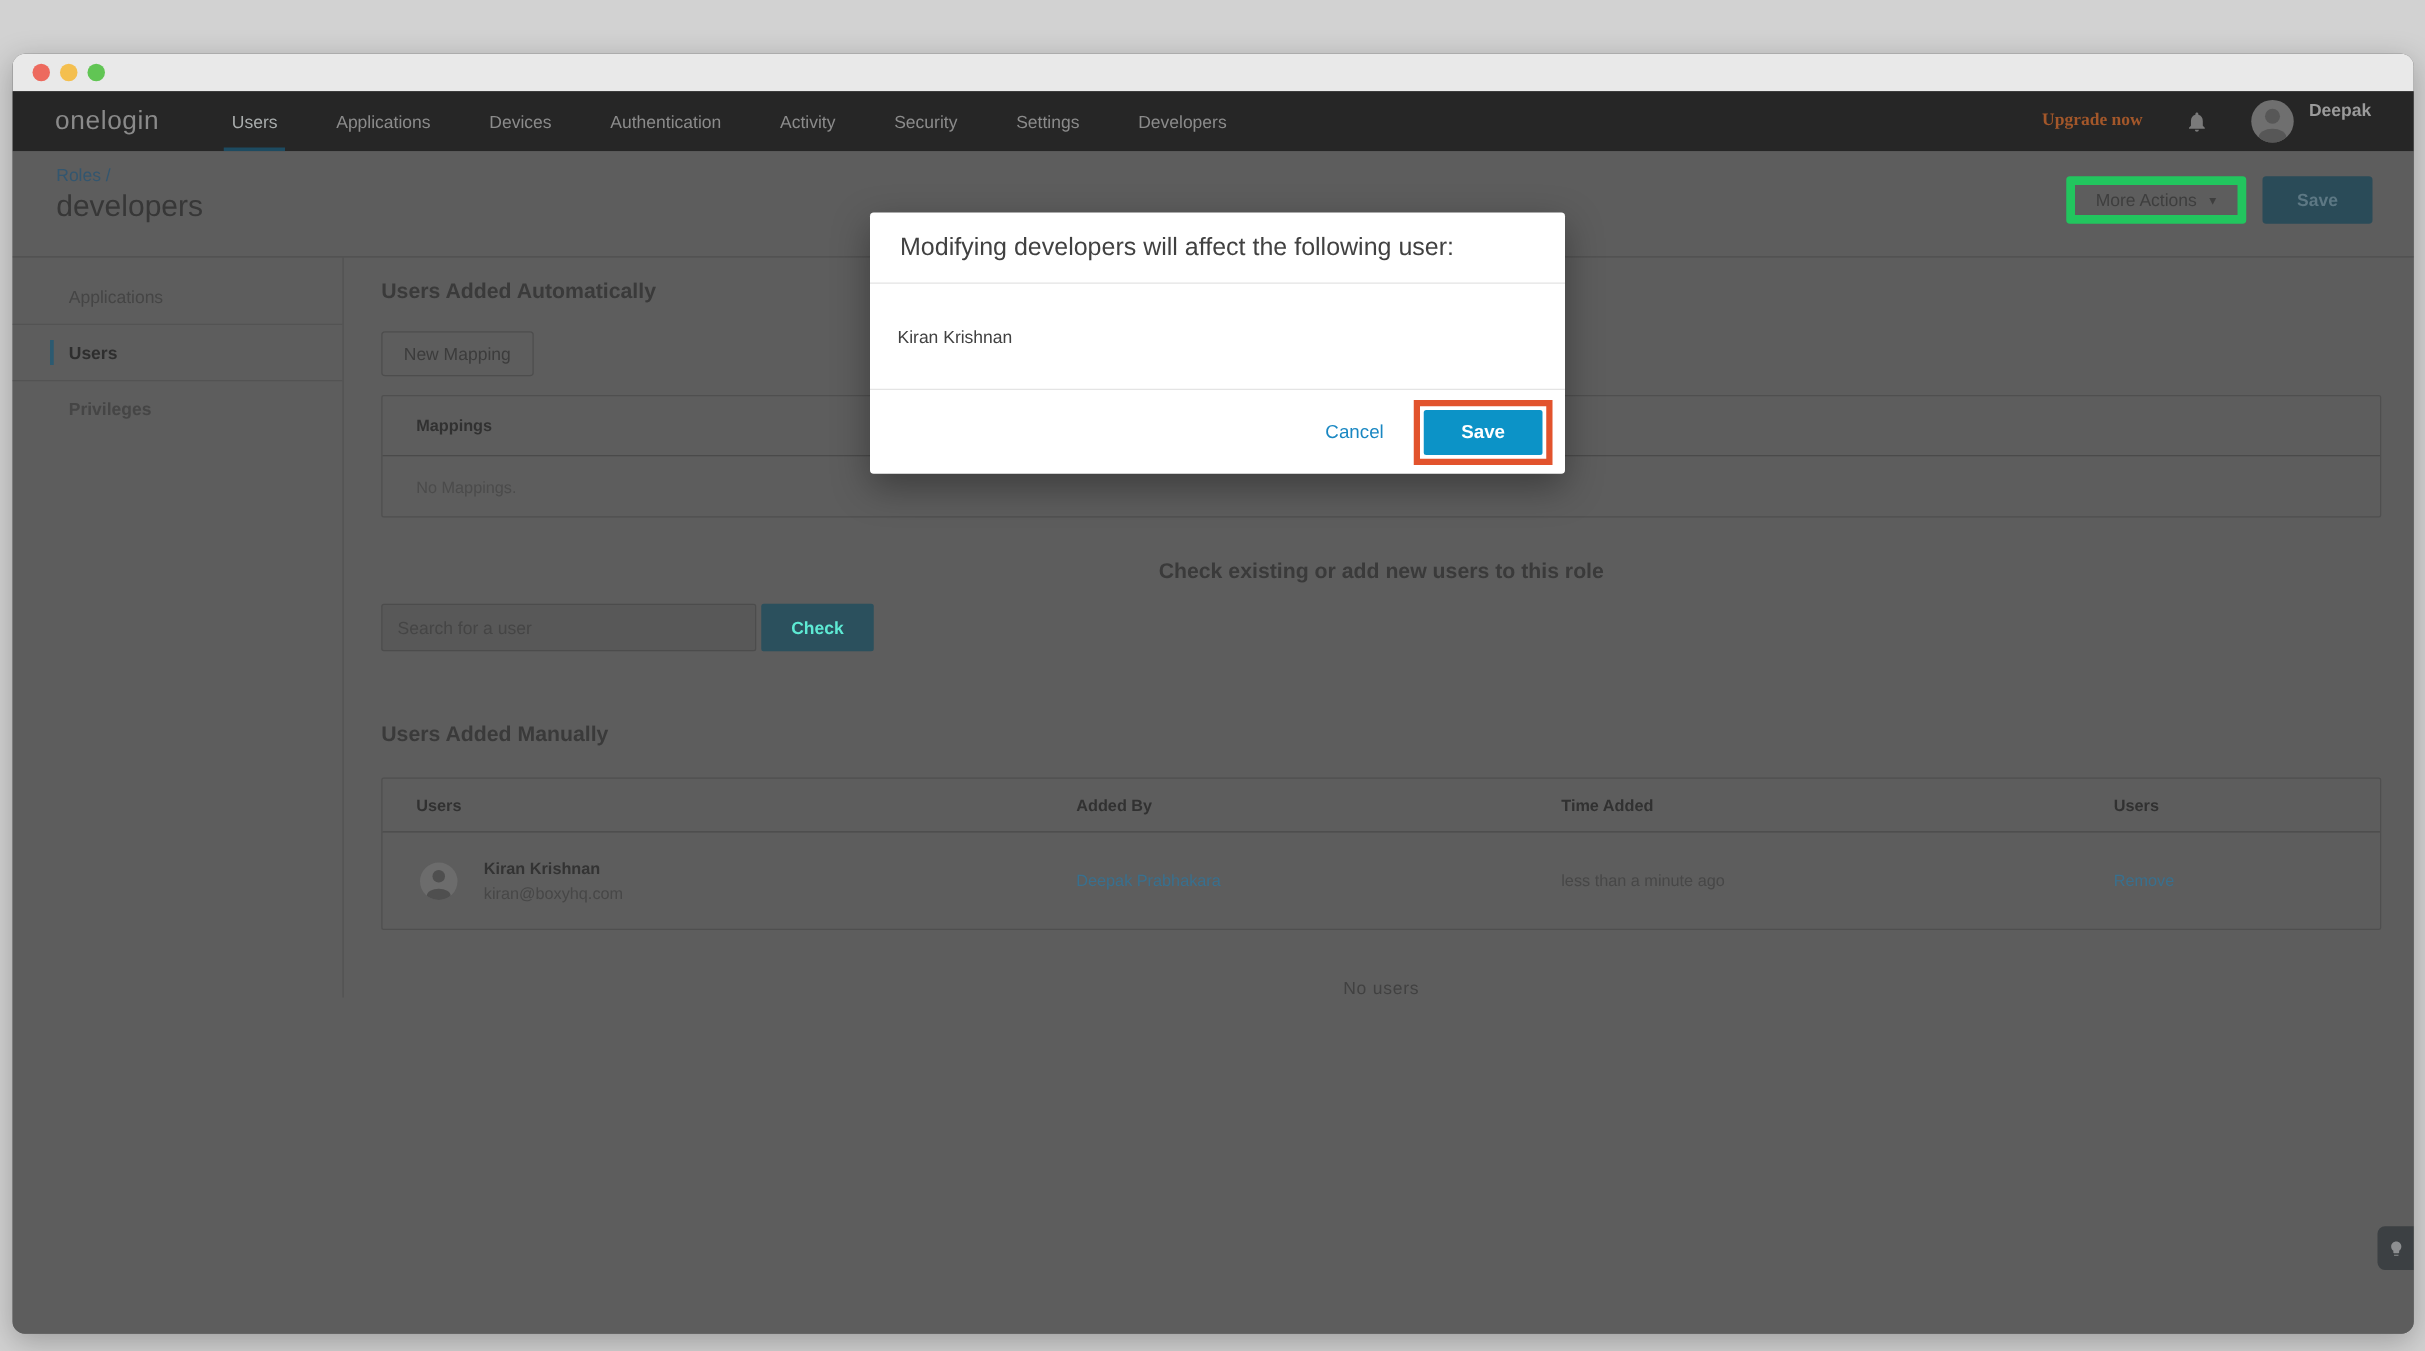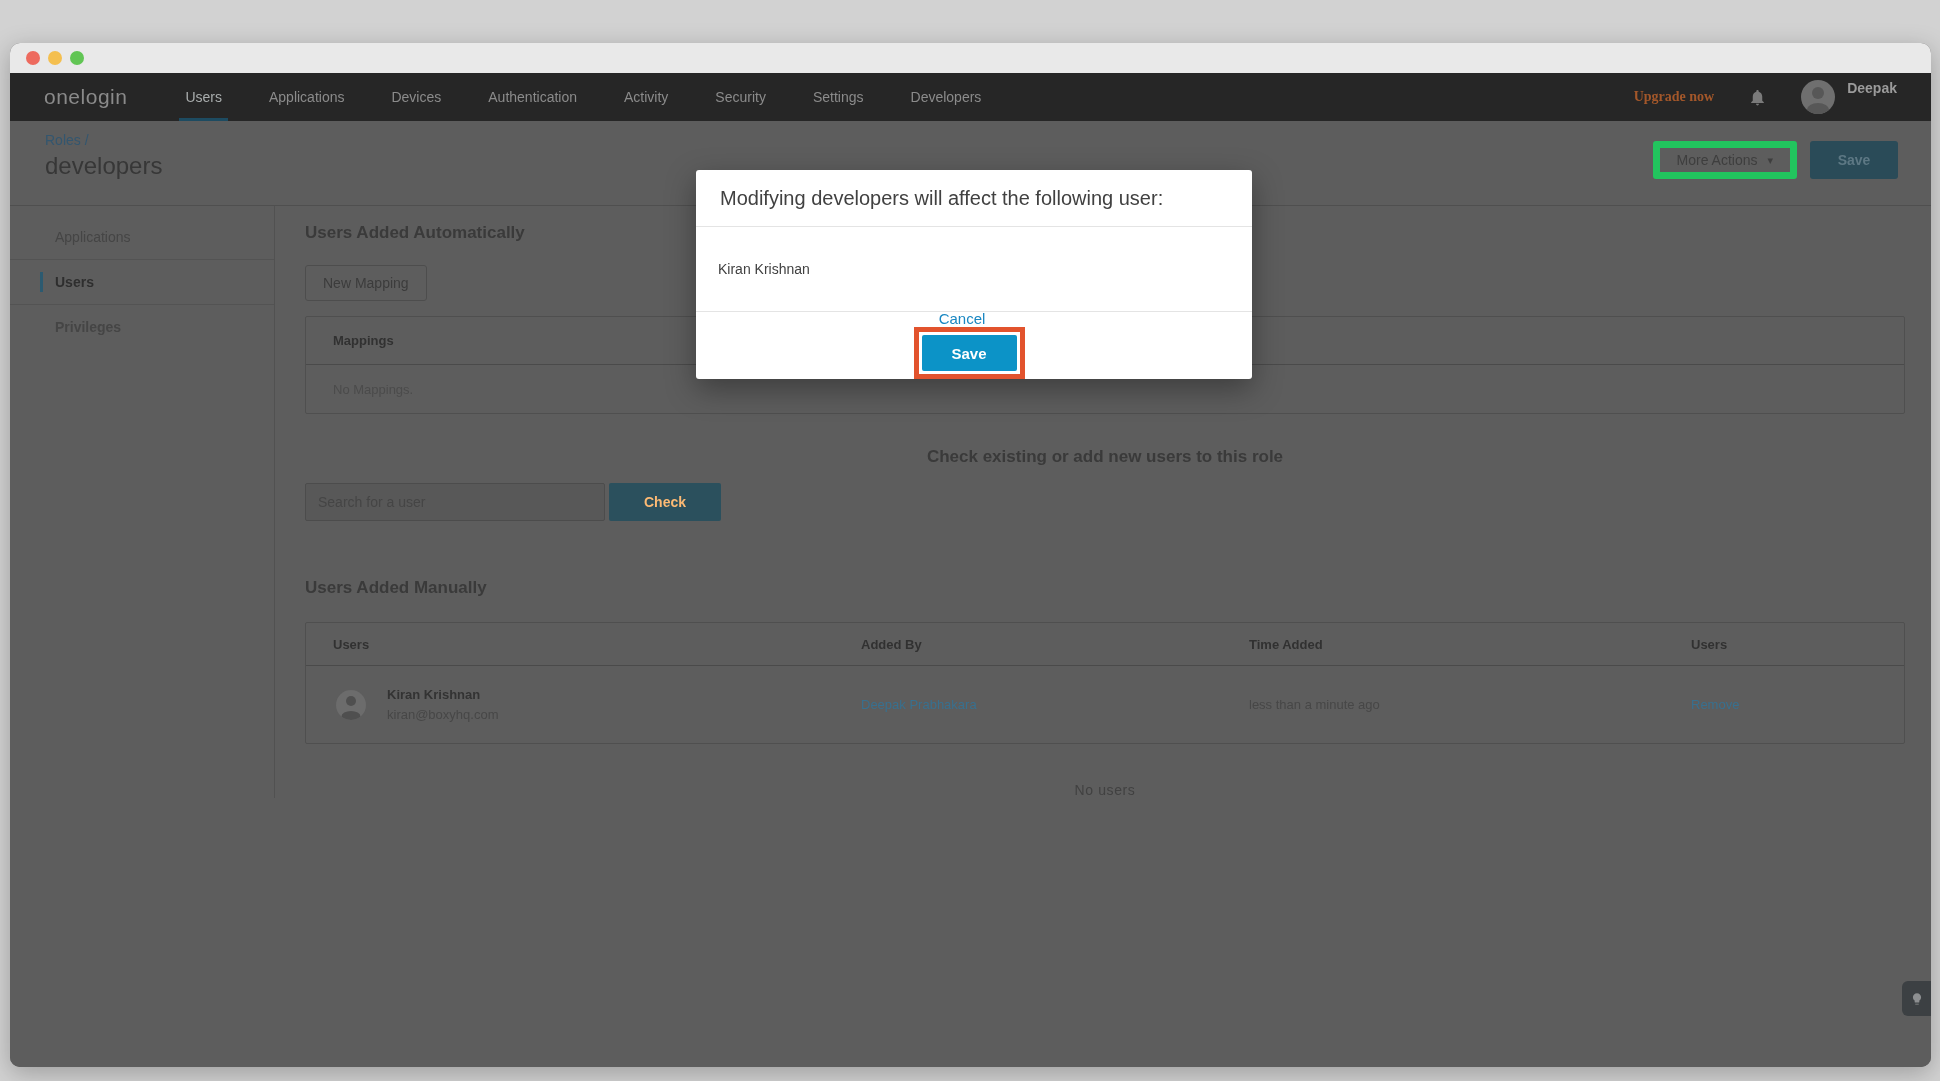--- a/index.html
+++ b/index.html
@@ -65,21 +65,21 @@
 
   .table { margin-top:15px; border:1px solid #4f4f4f; border-radius:2px; font-size:13px; }
   .thead { display:grid; align-items:center; font-weight:700; color:#313131; border-bottom:1px solid #4a4a4a; padding-left:27px; }
   .t1-head { grid-template-columns:1fr; height:48px; }
   .t1-row { height:48px; display:flex; align-items:center; padding-left:27px; color:#4b4b4b; }
 
   .heading-check { margin-top:32px;text-align:center; }
   .search-row { margin-top:16px; display:flex; }
   .search-input { width:300px; height:38px; background:#585858; border:1px solid #4c4c4c; padding:0 12px; font-size:14px; color:#3f3f3f; border-radius:2px; font-family:inherit; }
   .search-input::placeholder { color:#454545; opacity:1; }
-  .btn-check { width:112px; height:38px; margin-left:4px; background:#2b505d; color:#fdba74; border:none; font-size:14px; font-weight:700; border-radius:2px; cursor:pointer; font-family:inherit; }
+  .btn-check { width:90px; height:38px; margin-left:4px; background:#2b505d; color:#5eead4; border:none; font-size:14px; font-weight:700; border-radius:2px; cursor:pointer; font-family:inherit; }
 
   .heading-manual { margin-top:56px; }
   .t2 { margin-top:24px; }
   .t2-grid { grid-template-columns:528px 388px 442px 1fr; }
   .t2-head { height:43px; display:grid; align-items:center; }
   .t2-row { height:77px; display:grid; align-items:center; padding-left:27px; font-size:13px; }
   .user-cell { display:flex; align-items:center; gap:21px; }
   .row-avatar { width:30px; height:30px; margin-left:3px; background:#6c6c6c; }
   .row-avatar::before { width:10px; height:10px; top:6px; background:#4f4f4f; }
   .row-avatar::after { width:19px; height:11px; bottom:-2px; background:#4f4f4f; }
@@ -90,21 +90,21 @@
   .no-users { margin-top:38px; text-align:center; font-size:14px; color:#414141; letter-spacing:0.6px; }
 
   .bulb-btn { position:absolute; right:0; top:938px; width:29px; height:35px; background:#3c4043; border-radius:6px 0 0 6px; display:flex; align-items:center; justify-content:center; cursor:pointer; }
   .bulb-btn svg { width:14px; height:14px; fill:#8d8f91; }
 
   
   .backdrop { position:absolute; left:0; right:0; top:30px; bottom:0; background:transparent; }
   .modal { position:absolute; left:696px; top:170px; width:556px; background:#ffffff; border-radius:3px; box-shadow:0 10px 30px rgba(0,0,0,0.35); z-index:10; }
   .modal-header { height:57px; display:flex; align-items:center; padding-left:24px; border-bottom:1px solid #e4e4e4; font-size:20px; color:#414141; }
   .modal-body { height:85px; display:flex; align-items:center; padding-left:22px; border-bottom:1px solid #e4e4e4; font-size:14px; color:#414141; }
-  .modal-footer { height:67px; display:flex; align-items:center; justify-content:flex-end;flex-direction:column; }
+  .modal-footer { height:67px; display:flex; align-items:center; justify-content:flex-end; }
   .btn-cancel { background:none; border:none; color:var(--cancel-link,#1987c2); font-size:15px; font-weight:500; margin-right:24px; cursor:pointer; font-family:inherit; }
   .save-annotation { border:5px solid var(--annotation-orange,#e2532d); padding:3px; margin-right:10px; }
   .btn-save-modal { display:block; width:95px; height:36px; background:var(--accent-blue,#0c93c7); color:#ffffff; border:none; font-size:15px; font-weight:700; border-radius:2px; cursor:pointer; font-family:inherit; }
 </style>
 </head>
 <body>
 
 <div class="window">
 
   <div class="titlebar">

